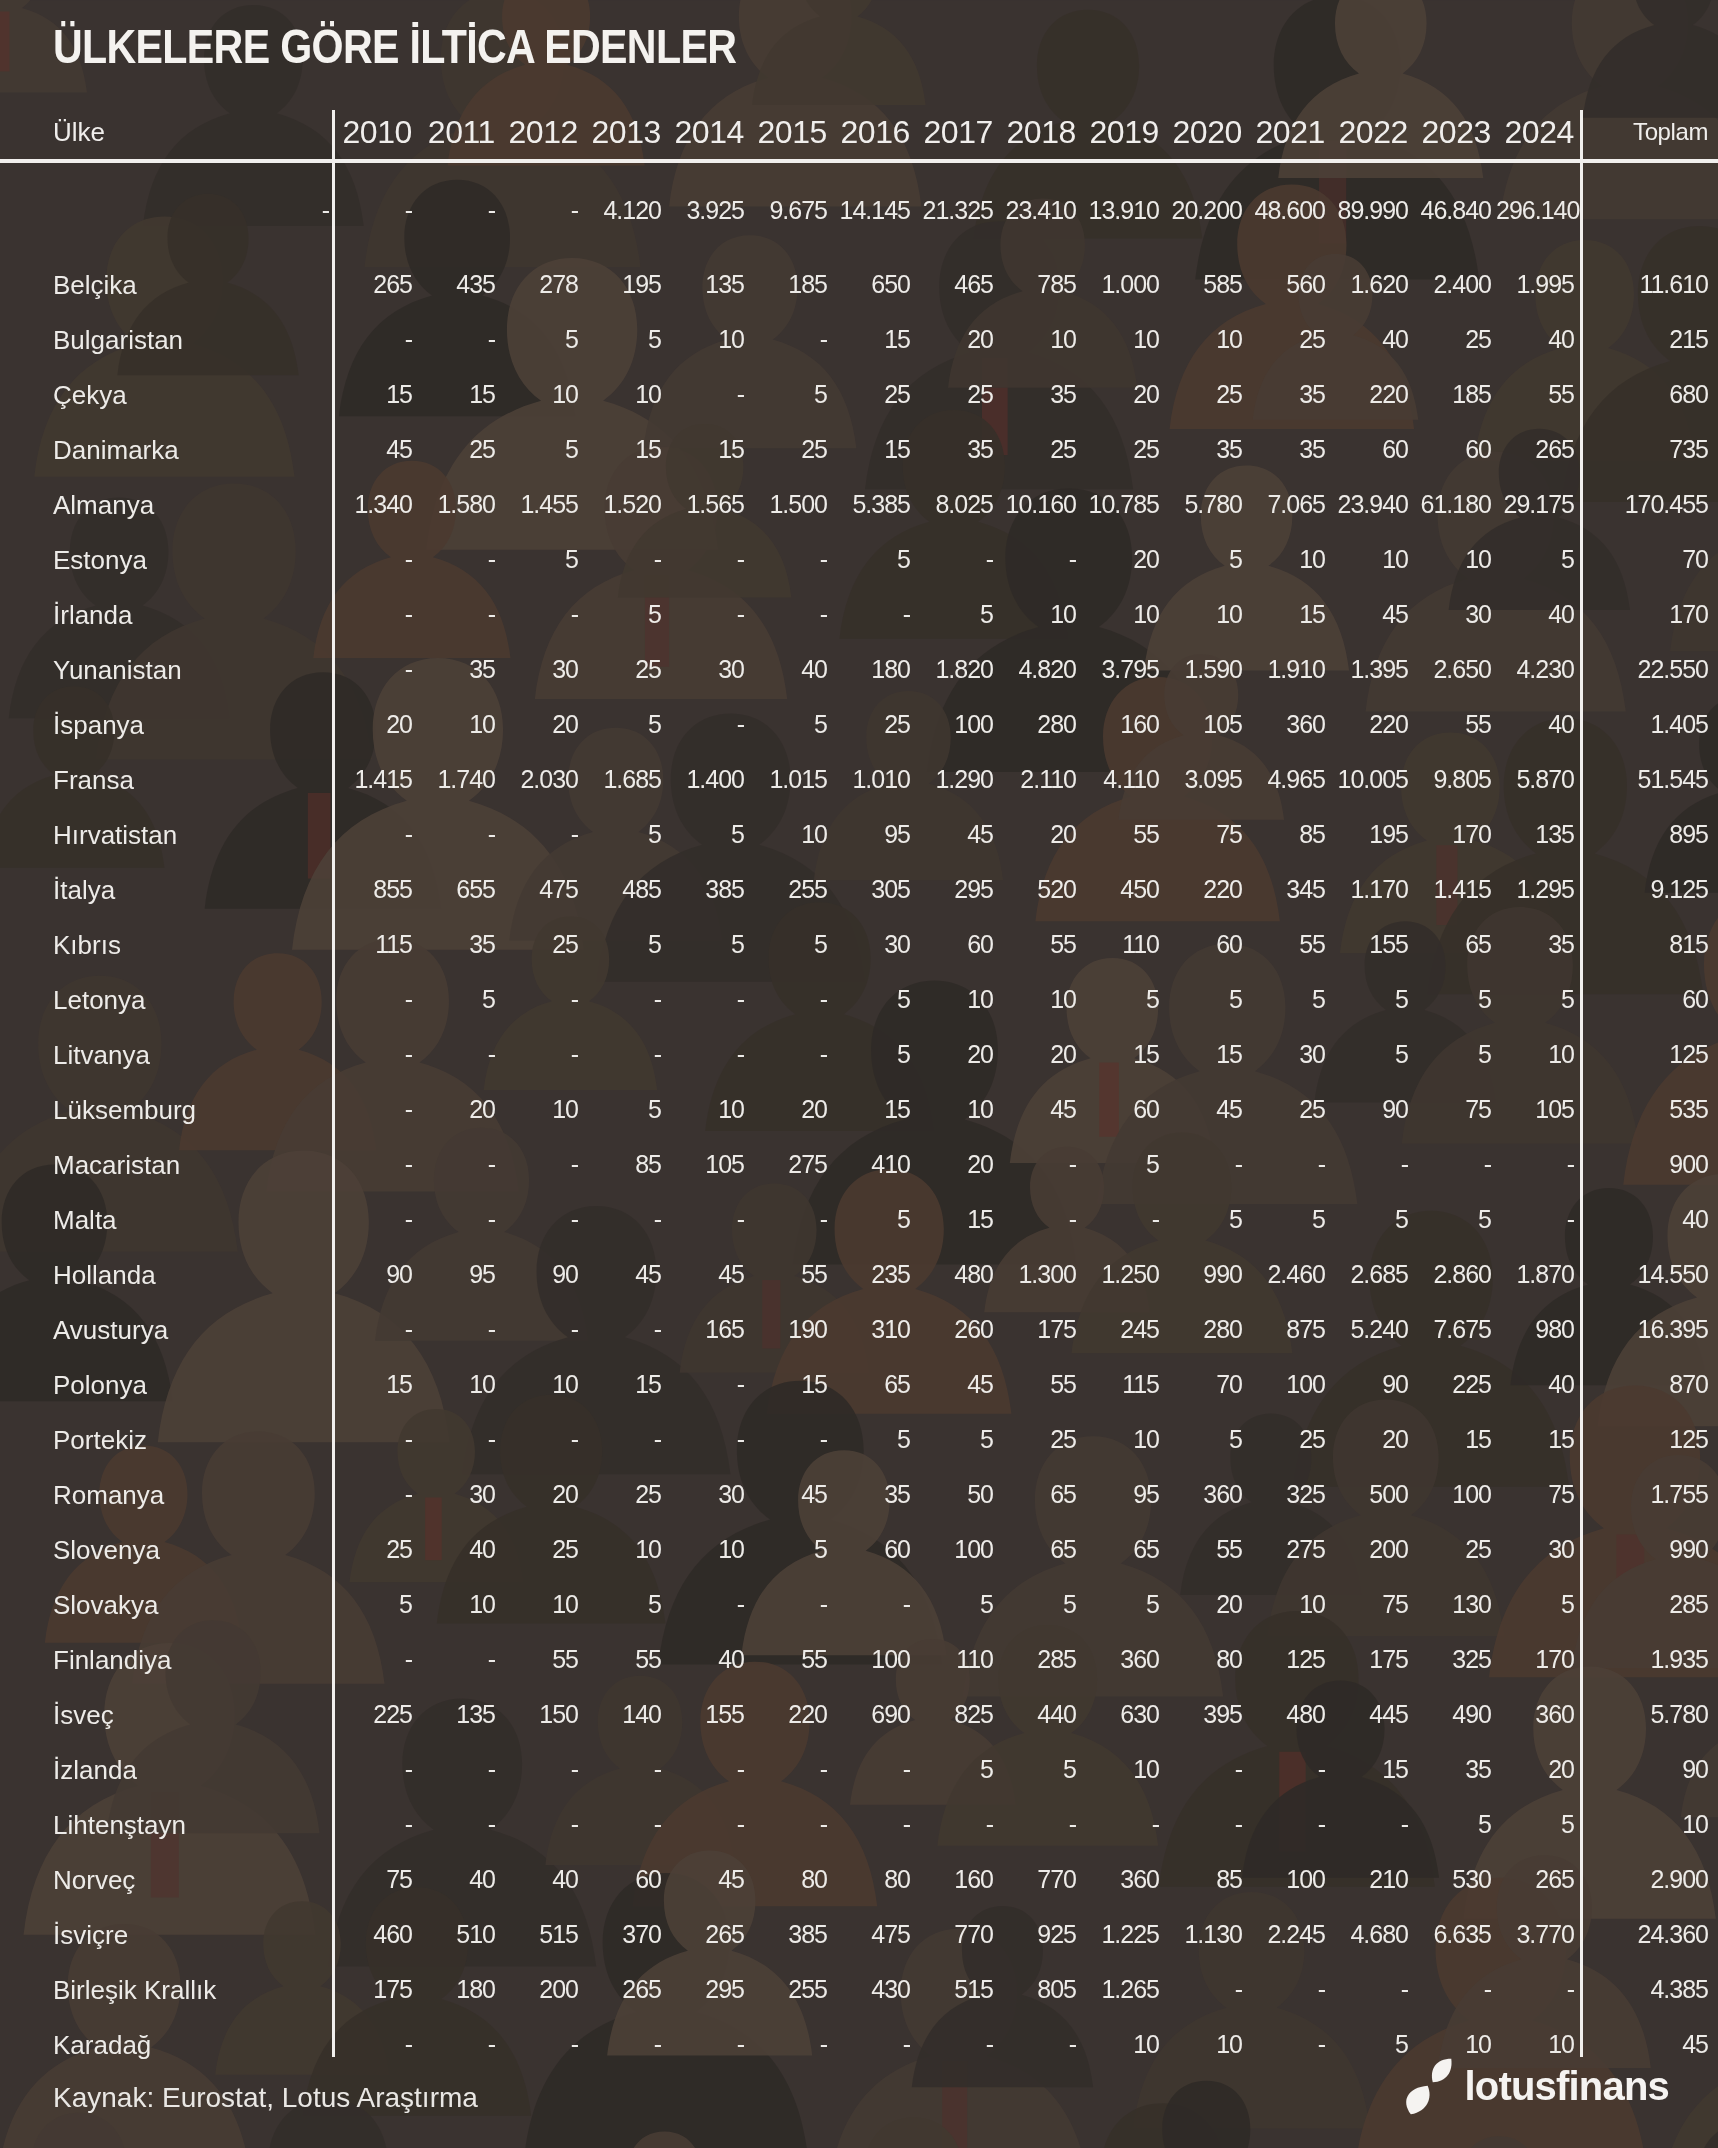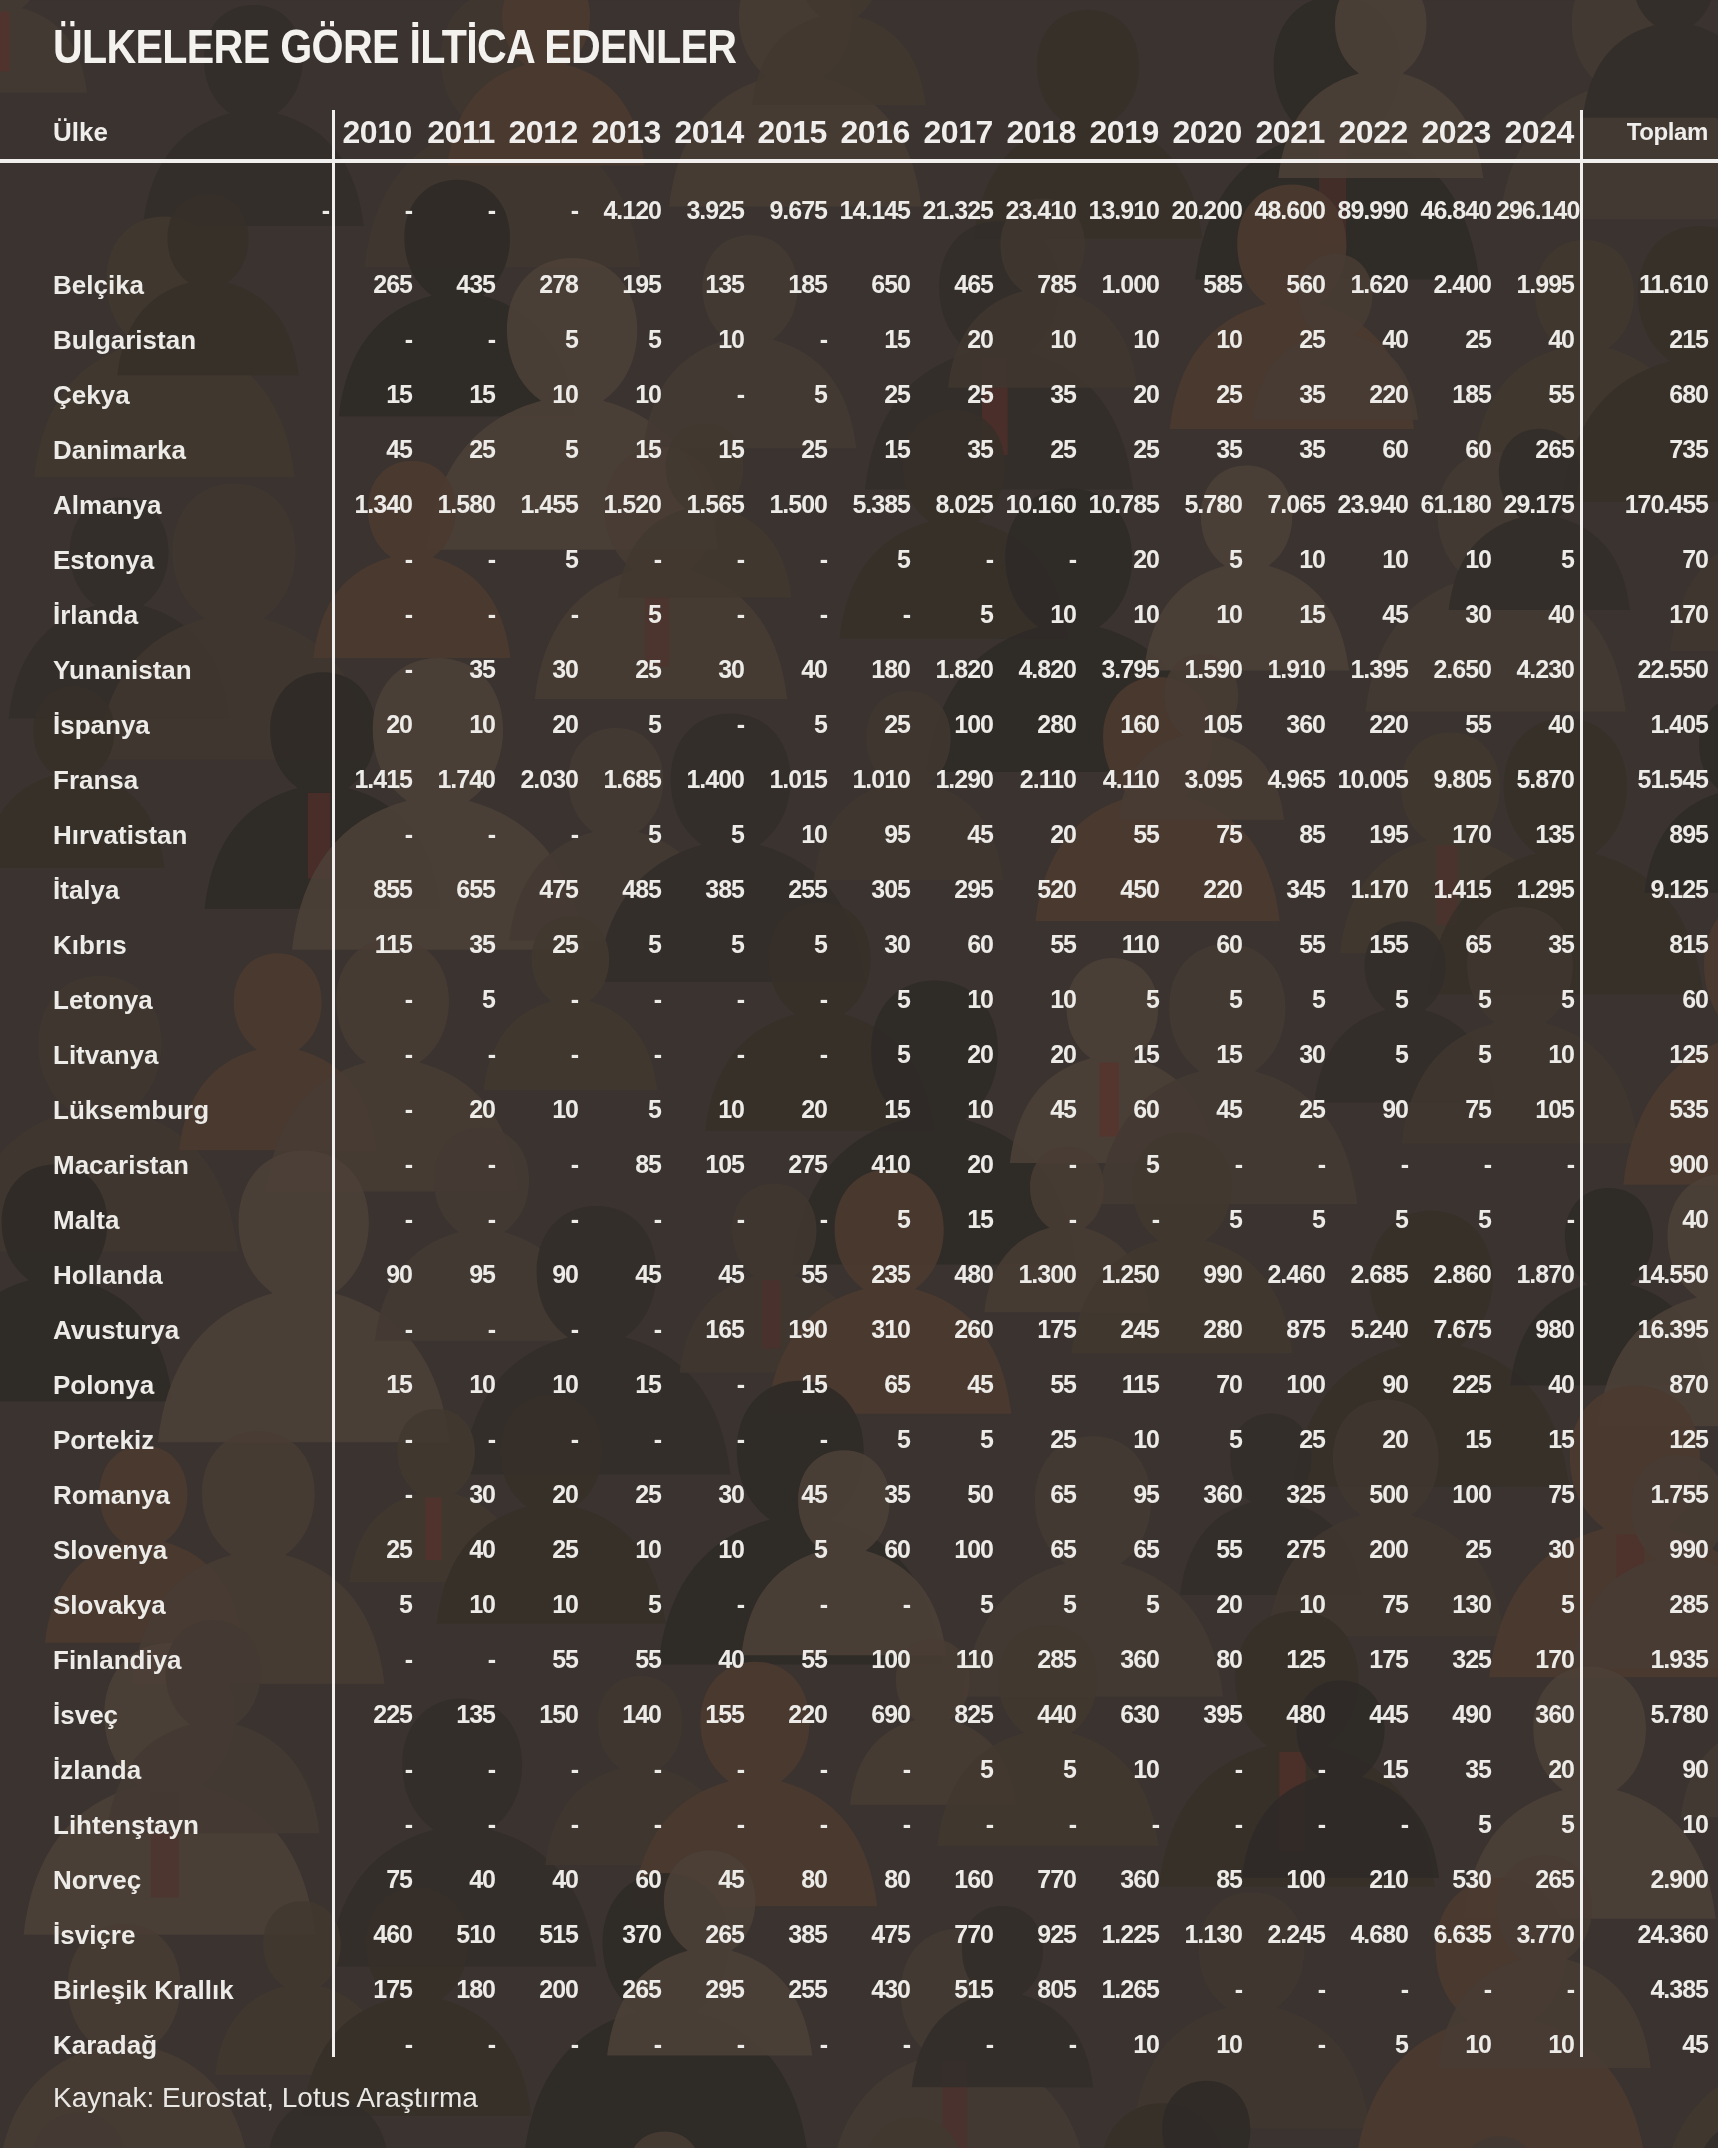--- a/index.html
+++ b/index.html
@@ -14,21 +14,21 @@
   #bgsvg { position:absolute; left:0; top:0; z-index:0; }
   .content { position:absolute; left:0; top:3px; width:1718px; height:2109px; z-index:1; }
 
   .title {
     position:absolute; left:53px; top:15px; margin:0;
     font-size:49px; font-weight:800; color:#f4f2ef;
     letter-spacing:-0.8px; white-space:nowrap;
     transform:scaleX(0.84); transform-origin:left center;
   }
 
-  .table-wrap { position:absolute; left:0; top:102px; width:1718px;font-weight:bold; }
+  .table-wrap { position:absolute; left:0; top:102px; width:1718px; }
 
   .grid-row {
     display:grid;
     grid-template-columns:334px repeat(15, 83px) 1fr;
     align-items:center;
   }
   .header-row { height:54px; font-size:26px; color:#f0eeec; }
   .rule { width:1718px; height:4.2px; background:#f1efed; }
 
   .vline { position:absolute; width:3.4px; background:#f1efed; top:5px; height:1947px; }
@@ -950,15 +950,22 @@
           <div class="cell-num">5</div>
           <div class="cell-num">10</div>
           <div class="cell-num">10</div>
           <div class="cell-total">45</div>
         </div>
       </div>
   </div>
 
   <div class="source-note">Kaynak: Eurostat, Lotus Araştırma</div>
 
+  <div class="logo">
+    <svg width="54" height="59" viewBox="0 0 64 70">
+      <path fill="#f5f3f1" d="M40,30 C36,14 44,2 62,2 C64,18 56,29 40,30 Z"></path>
+      <path fill="#f5f3f1" d="M34,34 C40,48 34,64 14,68 C2,52 10,36 34,34 Z"></path>
+    </svg>
+    <span class="logo-text">lotusfinans</span>
+  </div>
 
 </div>
 
 
 </body></html>

